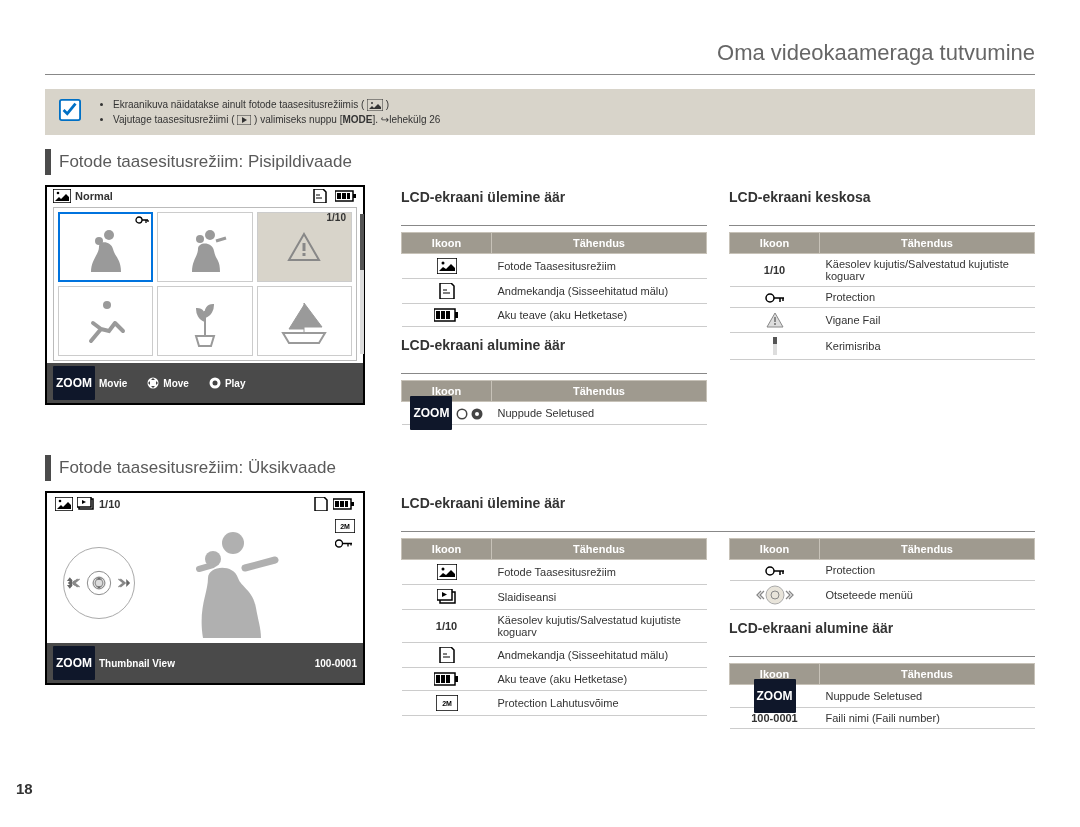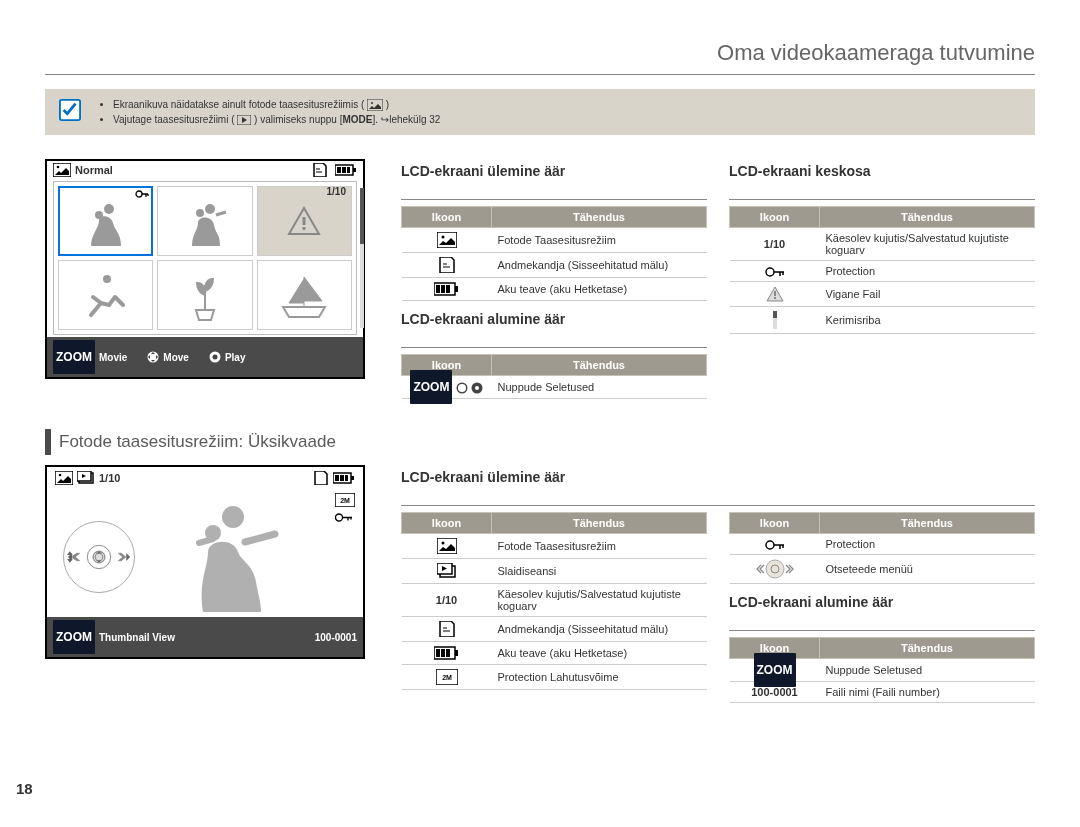--- a/index.html
+++ b/index.html
@@ -261,27 +261,28 @@
               <path d="M2 10l3-3 2 2 4-4 3 3v2H2z" fill="#333"></path>
             </svg></span>
         <span>)</span>
       </li>
       <li>
         <span>Vajutage taasesitusrežiimi (</span>
         <span class="icon-svg"><svg width="14" height="10">
               <rect x="0" y="0" width="14" height="10" rx="1" fill="none" stroke="#333"></rect>
               <path d="M5 2v6l5-3z" fill="#333"></path>
             </svg></span>
-        <span>) valimiseks nuppu [</span><b>MODE</b><span>]. ↪lehekülg 32</span>
+        <span>) valimiseks nuppu [</span><b>MODE</b><span>]. ↪lehekülg 26</span>
       </li>
     </ul>
   </div>
 
   <div class="section-heading">
     <div class="bar"></div>
+    <div class="label">Fotode taasesitusrežiim: Pisipildivaade</div>
   </div>
 
   <div class="two-col">
     <div class="left-col">
       <div class="lcd-box">
         <div class="lcd-title-row">
           <span style="display:flex;align-items:center;gap:4px;">
             <span class="icon-svg">
                 <svg width="18" height="14">
                   <rect x="0" y="0" width="18" height="14" rx="1" fill="none" stroke="#000" stroke-width="1.5"></rect>

